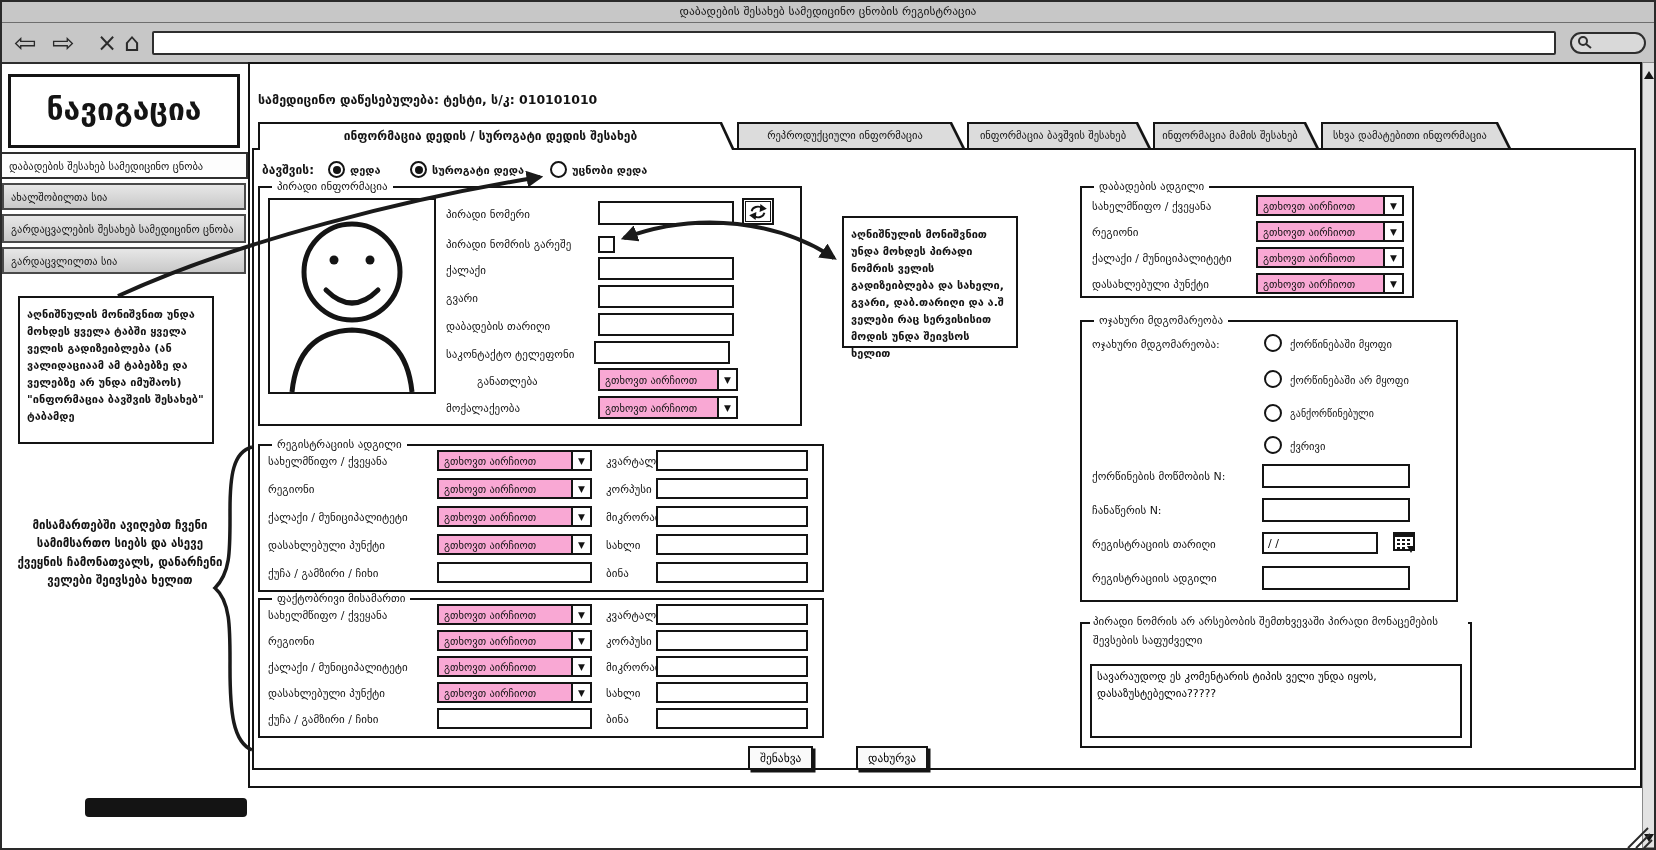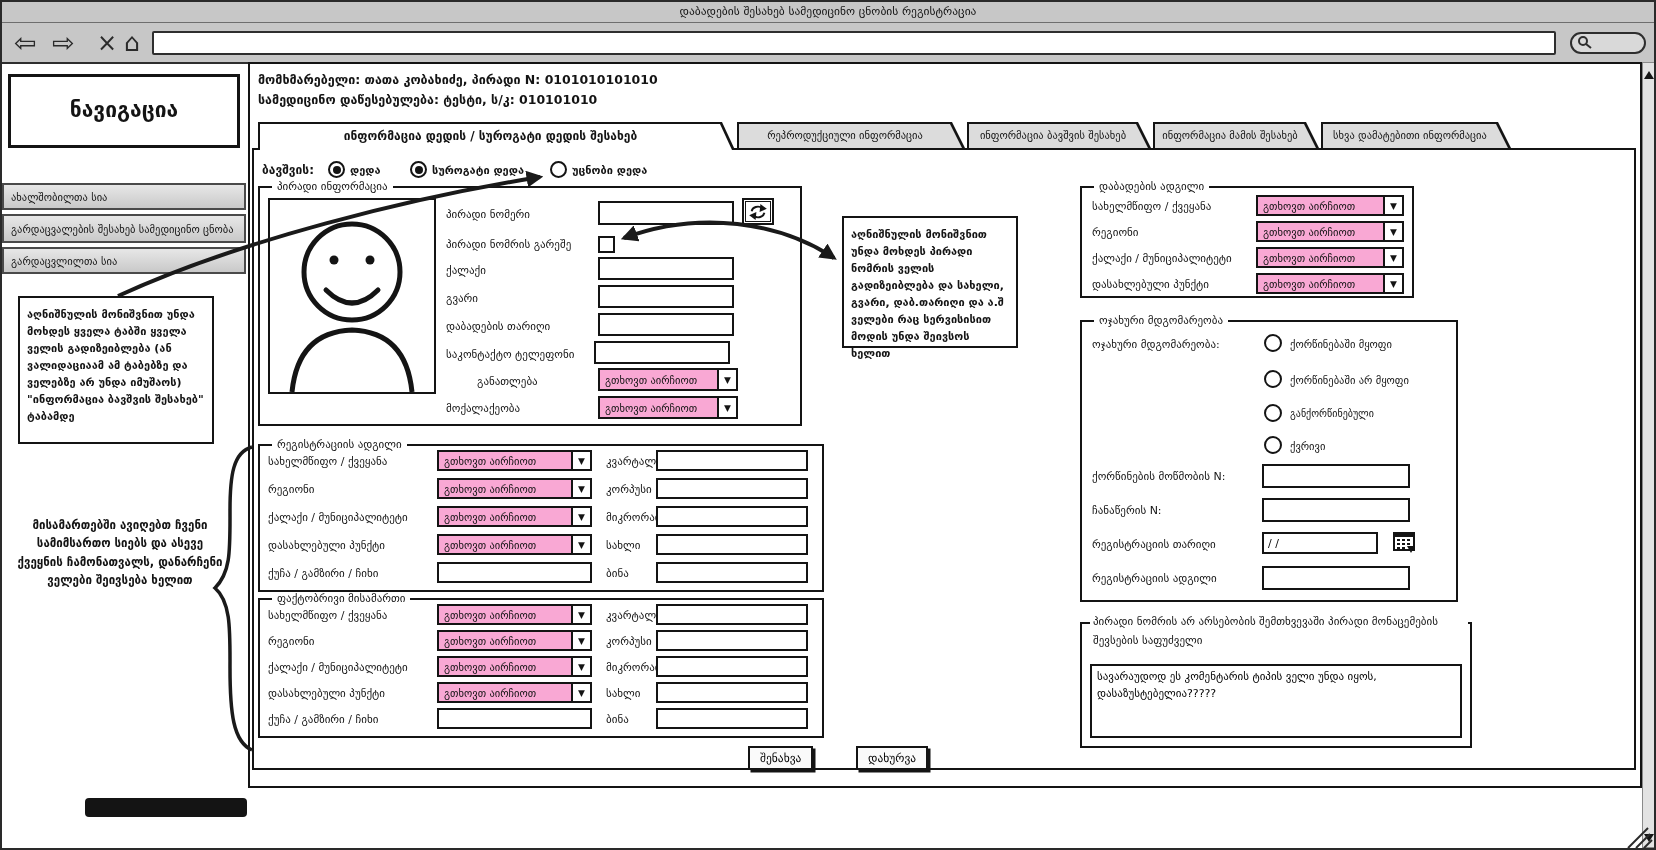--- a/index.html
+++ b/index.html
@@ -7,21 +7,21 @@
   #stage { position:relative; width:1656px; height:850px; overflow:hidden; background:#fff; }
   .abs { position:absolute; }
   
   #titlebar { left:0; top:0; width:1656px; height:22px; background:#c7c7c7; border-bottom:1px solid #6e6e6e; text-align:center; font-size:11.5px; line-height:22px; }
   #toolbar { left:0; top:23px; width:1656px; height:39px; background:#c7c7c7; border-bottom:2px solid #2e2e2e; }
   .navglyph { position:absolute; font-size:27px; color:#2b2b2b; top:1px; line-height:38px; }
   #addressbar { position:absolute; left:152px; top:8px; width:1400px; height:20px; background:#fff; border:2px solid #2e2e2e; border-radius:2px; }
   #searchpill { position:absolute; left:1570px; top:9px; width:72px; height:18px; border:2px solid #2e2e2e; border-radius:11px; background:#d9d9d9; }
   #winframe { left:0; top:0; width:1652px; height:846px; border:2px solid #2a2a2a; pointer-events:none; z-index:60; }
   
-  #navtitle { left:8px; top:74px; width:226px; height:68px; border:3px solid #141414; background:#fff; text-align:center; font-size:21px; font-weight:bold; line-height:66px; }
+  #navtitle { left:8px; top:74px; width:226px; height:68px; border:3px solid #141414; background:#fff; text-align:center; font-size:30px; font-weight:bold; line-height:66px; }
   .nav-item { position:absolute; left:2px; width:244px; height:27px; border:2px solid #4a4a4a; background:linear-gradient(#e7e7e7,#c9c9c9); font-size:10.5px; display:flex; align-items:center; padding-left:7px; box-sizing:border-box; white-space:nowrap; }
   .nav-item.active { left:0; width:248px; background:#fdfdfd; border-color:#2e2e2e; }
   .note-box { position:absolute; border:2px solid #141414; background:#fff; font-size:11px; font-weight:bold; padding:8px 7px; line-height:1.55; z-index:45; }
   .note-free { position:absolute; font-size:11.5px; font-weight:bold; text-align:center; line-height:1.6; z-index:45; }
   
   #panel { left:248px; top:62px; width:1394px; height:726px; border:2px solid #141414; background:#fff; box-sizing:border-box; }
   .hline { position:absolute; font-size:12.5px; font-weight:bold; white-space:nowrap; }
   #contentbox { left:252px; top:148px; width:1384px; height:622px; border:2px solid #141414; background:#fff; box-sizing:border-box; }
   
   .tab { position:absolute; top:122px; z-index:5; }
@@ -72,39 +72,41 @@
       <svg width="16" height="14" style="position:absolute;left:5px;top:1px;">
         <circle cx="6" cy="6" r="4" fill="none" stroke="#2e2e2e" stroke-width="2"></circle>
         <line x1="9" y1="9" x2="14" y2="13" stroke="#2e2e2e" stroke-width="2"></line>
       </svg>
     </div>
   </div>
 
   <div class="abs" id="navtitle">
     <span>ნავიგაცია</span>
   </div>
+  <div class="nav-item active" style="top:152px;">
+    <span>დაბადების შესახებ სამედიცინო ცნობა</span>
+  </div>
   <div class="nav-item" style="top:214px;height:29px;">
     <span>გარდაცვალების შესახებ სამედიცინო ცნობა</span>
   </div>
   <div class="nav-item" style="top:183px;">
     <span>ახალშობილთა სია</span>
   </div>
   <div class="nav-item" style="top:247px;">
     <span>გარდაცვლილთა სია</span>
   </div>
 
   <div class="note-box" style="left:18px;top:296px;width:178px;height:128px;">
     <span>აღნიშნულის მონიშვნით უნდა მოხდეს ყველა ტაბში ყველა ველის გადიზეიბლება (ან ვალიდაციაამ ამ ტაბებზე და ველებზე არ უნდა იმუშაოს) "ინფორმაცია ბავშვის შესახებ" ტაბამდე</span>
   </div>
   <div class="note-free" style="left:14px;top:516px;width:212px;">
     <span>მისამართებში ავიღებთ ჩვენი სამიმსართო სიებს და ასევე ქვეყნის ჩამონათვალს, დანარჩენი ველები შეივსება ხელით</span>
   </div>
 
   <div class="abs" id="panel"></div>
-  <div class="hline" style="left:258px;top:72px;">მომხმარებელი: თათა კობახიძე, პირადი N: 0101010101010</div>
   <div class="hline" style="left:258px;top:92px;">სამედიცინო დაწესებულება: ტესტი, ს/კ: 010101010</div>
 
   <div class="abs" id="contentbox"></div>
 
   <div class="tab active" style="left:258px;width:477px;height:28px;">
     <span class="tab-bg"></span>
     <span class="tab-fill" style="background:#fff;"></span>
     <span class="tab-lbl">ინფორმაცია დედის / სუროგატი დედის შესახებ</span>
   </div>
   <div class="tab" style="left:737px;width:228px;height:26px;">

